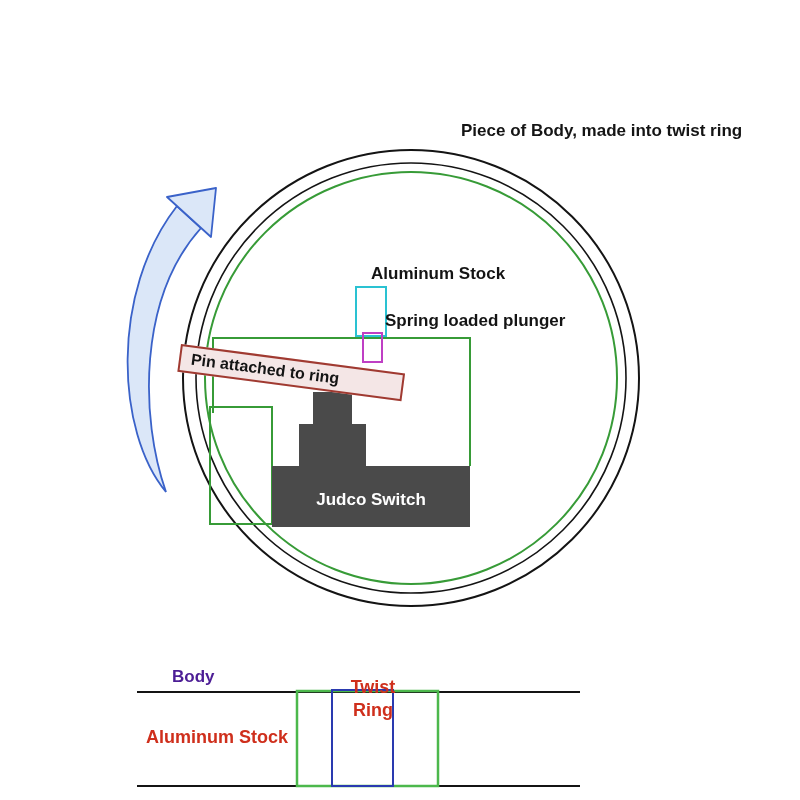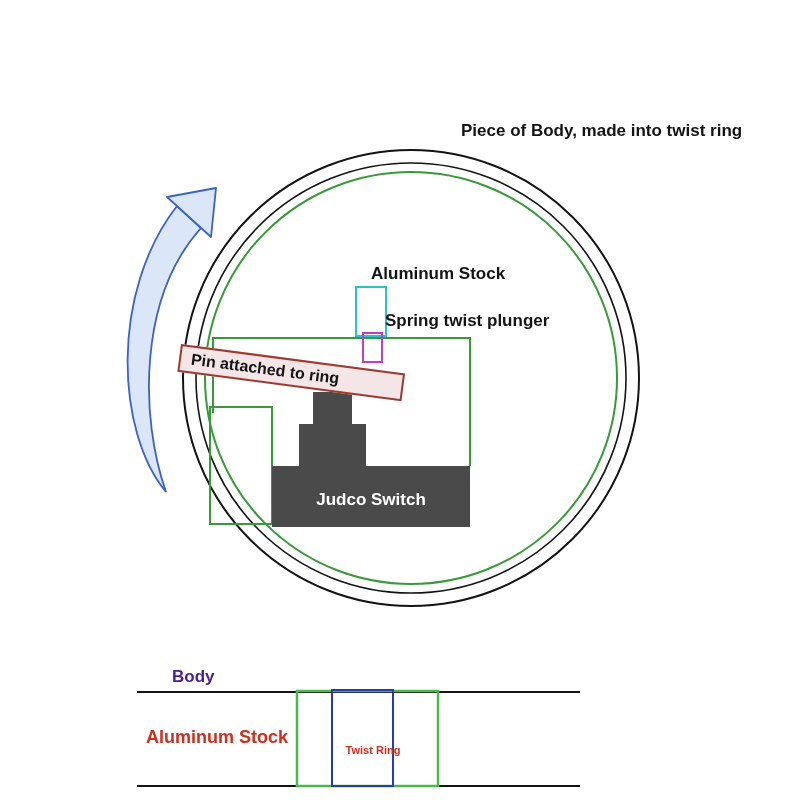--- a/index.html
+++ b/index.html
@@ -8,21 +8,21 @@
     overflow:hidden;font-family:"Liberation Sans",sans-serif;margin-left:14px;
   }
   .canvas svg{position:absolute;left:0;top:0;}
   .lbl{position:absolute;font-weight:bold;white-space:nowrap;color:#141414;}
   .lbl-title{left:447px;top:121px;font-size:17px;}
   .lbl-alum-top{left:357px;top:264px;font-size:17px;}
   .lbl-spring{left:371px;top:311px;font-size:17px;}
   .lbl-judco{left:258px;top:490px;width:198px;text-align:center;font-size:17px;color:#ffffff;}
   .lbl-body{left:158px;top:667px;font-size:17px;}
   .lbl-alum-bottom{left:132px;top:727px;font-size:18px;}
-  .lbl-twist{left:319px;top:744px;width:80px;text-align:center;font-size:11px;
+  .lbl-twist{left:319px;top:676px;width:80px;text-align:center;font-size:18px;
              white-space:normal;line-height:1.25;}
   .pin-box{
     position:absolute;left:167px;top:344px;width:212px;height:24px;
     border:2px solid #a03a31;background:#f4e6e6;
     transform:rotate(7.5deg);transform-origin:0 0;
     display:flex;align-items:center;padding-left:10px;
     font-weight:bold;font-size:16px;color:#141414;white-space:nowrap;
   }
 </style>
 </head>
@@ -50,21 +50,21 @@
     <line x1="123" y1="692" x2="566" y2="692" stroke-width="2" stroke="#141414"></line>
     <line x1="123" y1="786" x2="566" y2="786" stroke-width="2" stroke="#141414"></line>
     <rect x="283" y="691" width="141" height="95" fill="none" stroke-width="2.5" stroke="#4cb84c"></rect>
     <rect x="318" y="690" width="61" height="96" fill="none" stroke-width="2" stroke="#2a3ab0"></rect>
   </svg>
 
   <div class="lbl lbl-title">Piece of Body, made into twist ring</div>
 
   <div class="lbl lbl-alum-top">Aluminum Stock</div>
 
-  <div class="lbl lbl-spring">Spring twist plunger</div>
+  <div class="lbl lbl-spring">Spring loaded plunger</div>
 
   <div class="pin-box" style="border-color: rgb(160, 58, 49); background-color: rgb(244, 230, 230);">
     <span>Pin attached to ring</span>
   </div>
 
   <div class="lbl lbl-judco">Judco Switch</div>
 
   <div class="lbl lbl-body" style="color: #4c1d95;">Body</div>
 
   <div class="lbl lbl-alum-bottom" style="color: rgb(207, 47, 28);">Aluminum Stock</div>

